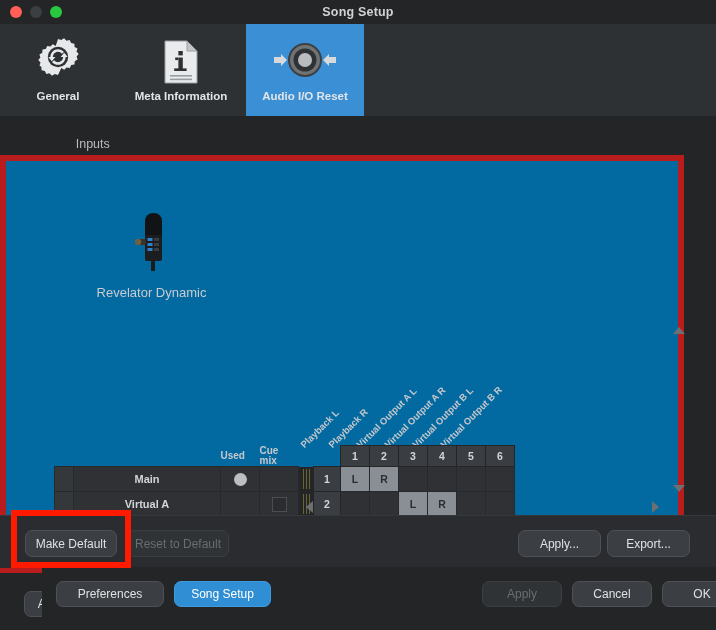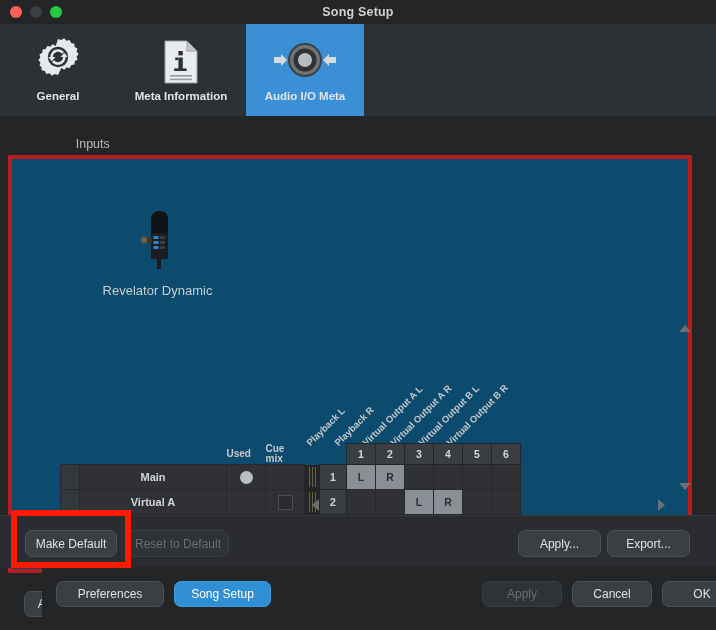--- a/index.html
+++ b/index.html
@@ -48,22 +48,22 @@
   
   .tabs{position:absolute;left:20px;top:17px;display:flex;align-items:flex-end;flex-direction:column;}
   .tab{
     height:22px;line-height:22px;padding:0 14px;font-size:12.5px;color:#b9bcbe;
     background:transparent;border-radius:3px 3px 0 0;cursor:default;
   }
   .tab.active{background:#2f8ed4;color:#fff;font-weight:normal;margin-left:32px;}
 
   
   .panel{
-    position:absolute;left:8px;top:39px;width:684px;height:418px;
-    background:#0c4a6e;border:4px solid #b91c1c;box-sizing:border-box;
+    position:absolute;left:0;top:39px;width:684px;height:418px;
+    background:#0369a1;border:6px solid #b91c1c;box-sizing:border-box;
   }
 
   
   .device{position:absolute;left:68px;top:48px;width:155px;text-align:center;}
   .dev-name{font-size:13px;color:#c9cccf;margin-top:6px;}
 
   
   .diaghdr{position:absolute;left:300px;top:214px;width:260px;height:64px;}
   .diaghdr span{
     position:absolute;left:0;top:0;font-size:9.5px;font-weight:bold;color:#c4c7ca;
@@ -195,21 +195,21 @@
         <svg width="74" height="50" viewBox="0 0 74 50">
           <circle cx="37" cy="23" r="16" fill="#6f7376" stroke="#3d4043" stroke-width="2"></circle>
           <circle cx="37" cy="23" r="11.5" fill="#2f3235"></circle>
           <circle cx="37" cy="23" r="7" fill="#b9bcbf"></circle>
           <g fill="#d7dadd">
             <path d="M6 23 l0-3 7 0 0-3 6 6 -6 6 0-3 -7 0z"></path>
             <path d="M68 23 l0-3 -7 0 0-3 -6 6 6 6 0-3 7 0z"></path>
           </g>
         </svg>
       </div>
-      <div class="lbl">Audio I/O Meta</div>
+      <div class="lbl">Audio I/O Reset</div>
     </div>
   </div>
 
   <div class="body-region">
 
     <div class="tabs">
       <div class="tab">Inputs</div>
       <div class="tab active">Outputs</div>
     </div>
 

